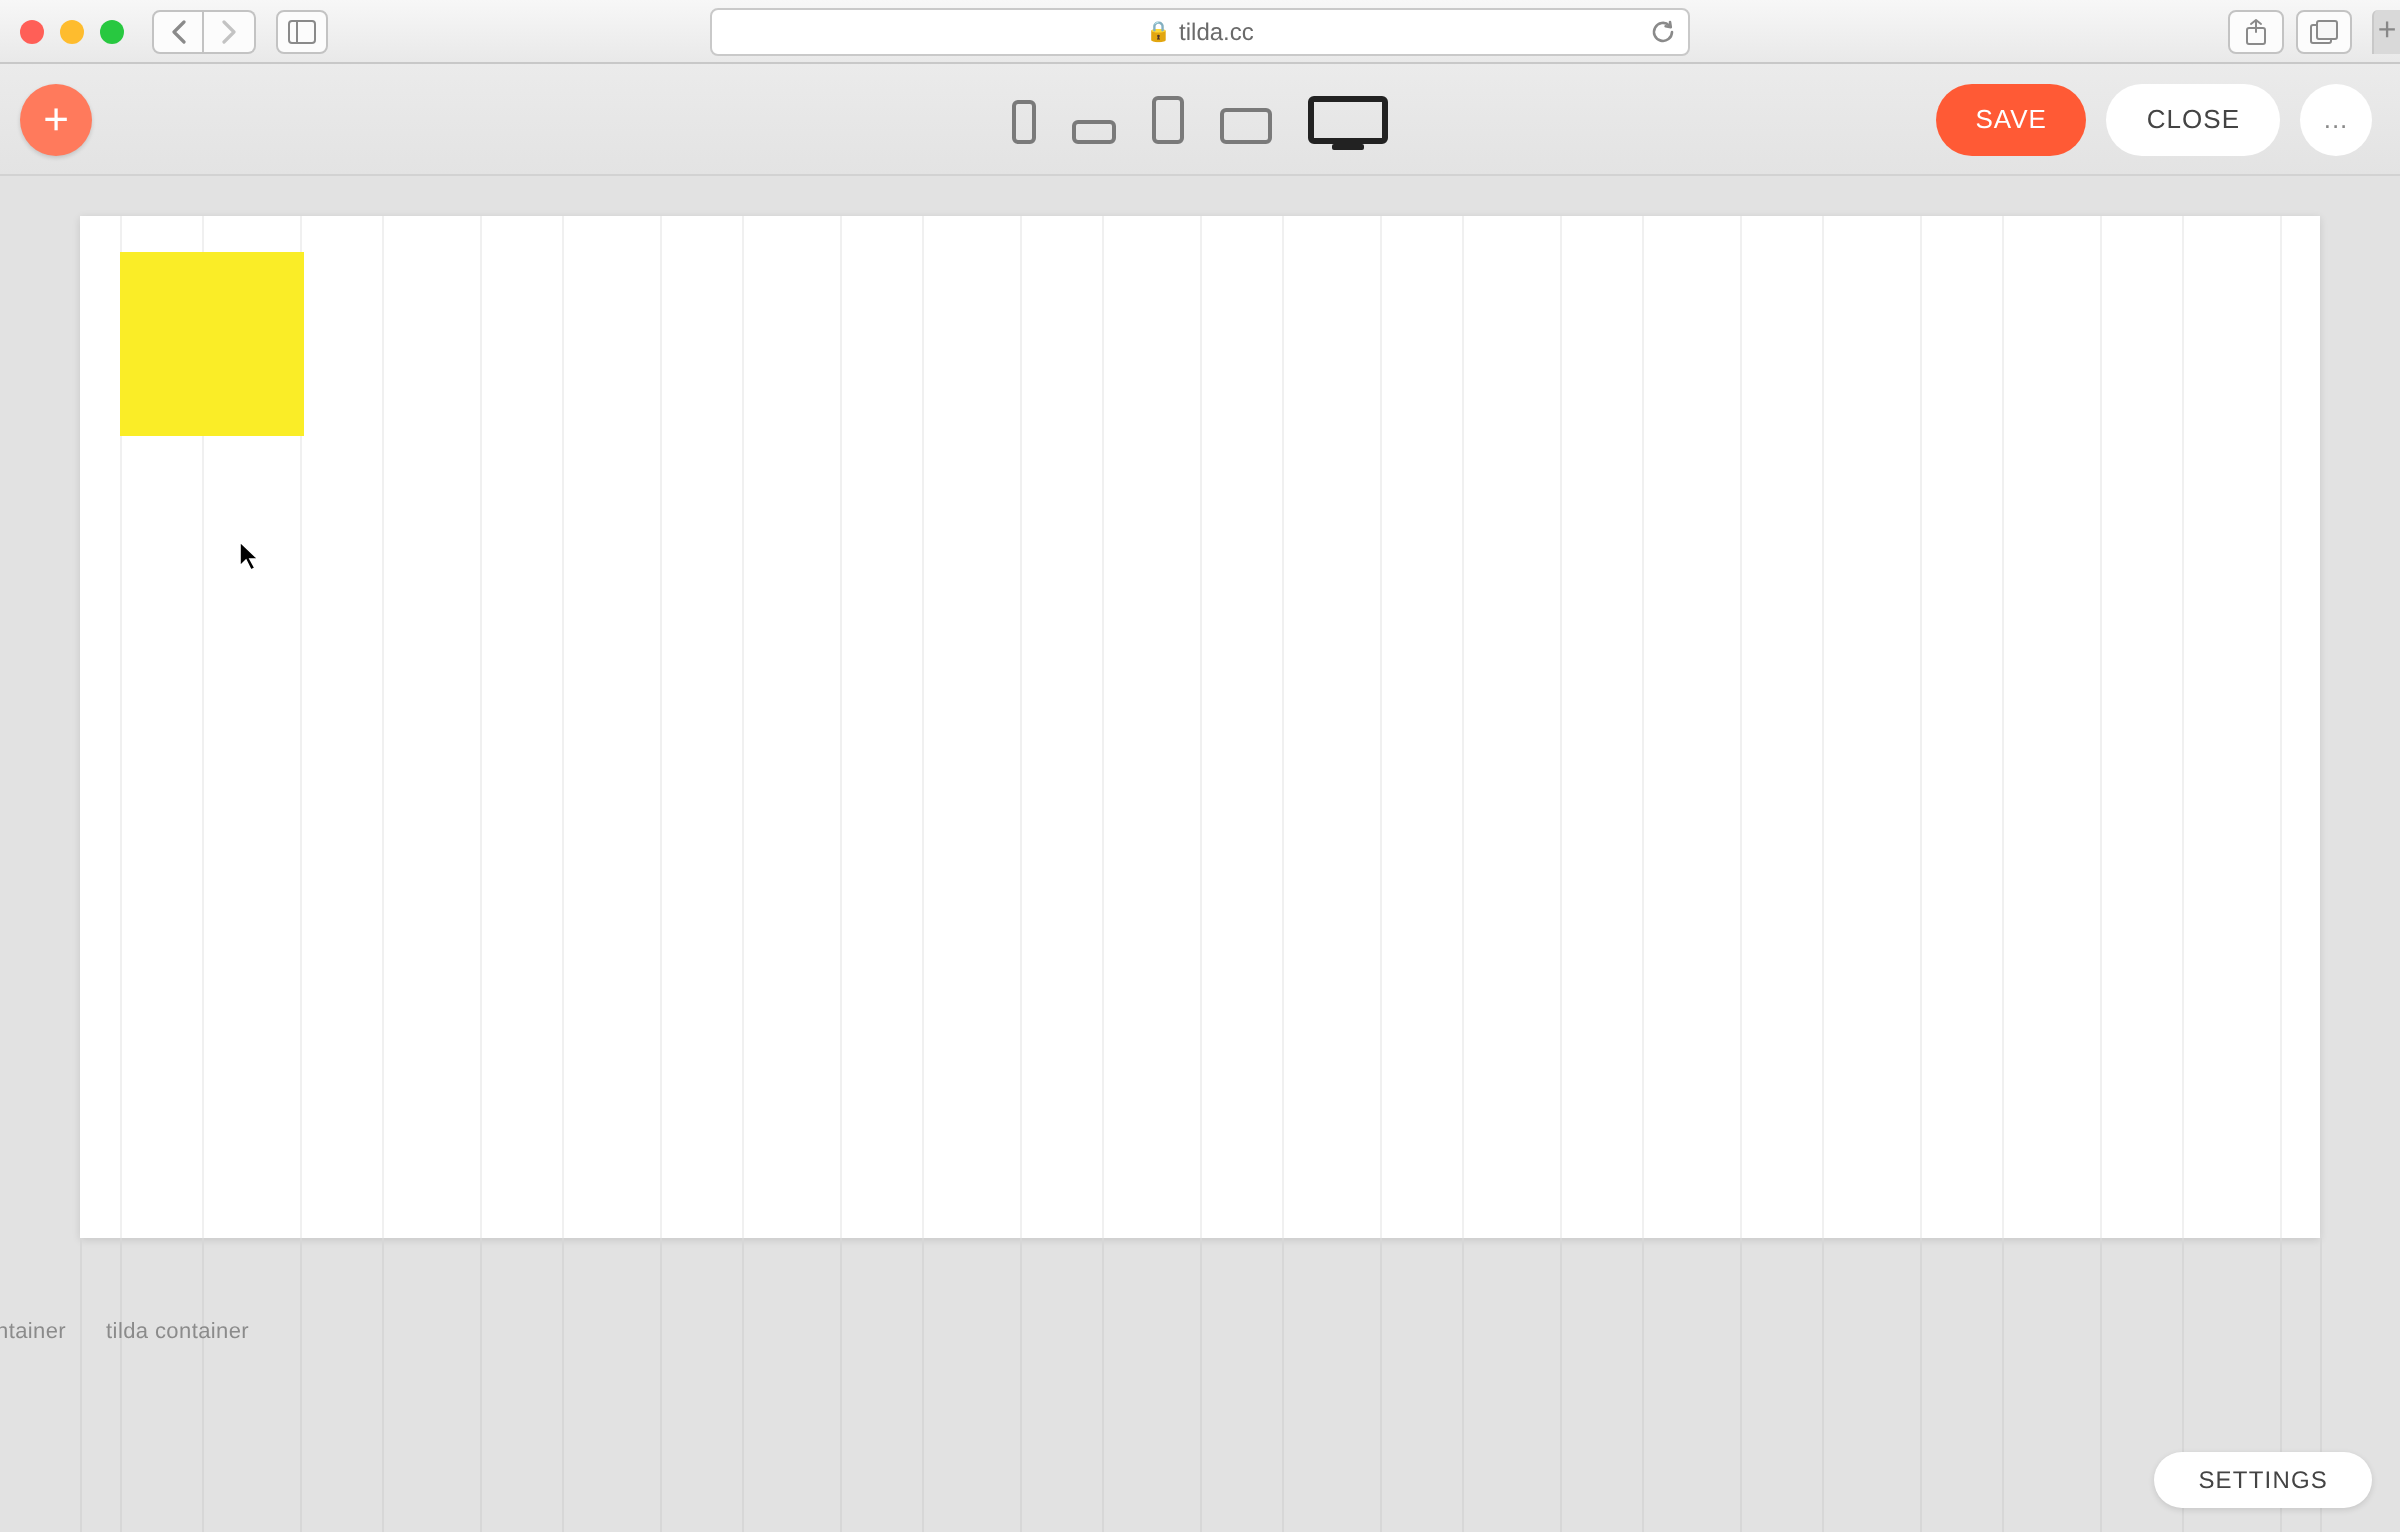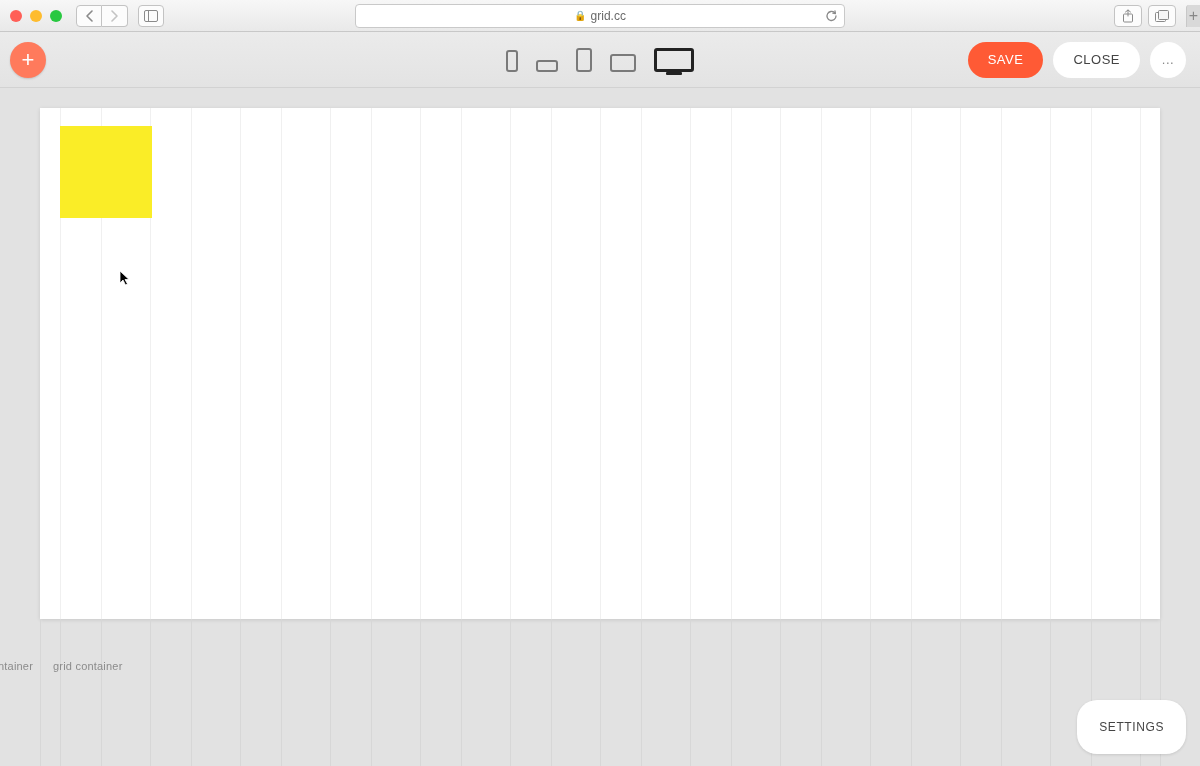--- a/index.html
+++ b/index.html
@@ -100,21 +100,21 @@
   }
 
   .hint-labels{
     position:absolute; top:572px; left:0; font-size:11px; color:#8b8b8b; letter-spacing:.2px;
     display:flex; gap:20px;
   }
   .hint-labels span:first-child{margin-left:-2px;}
 
   .settings-pill{
     position:absolute; right:14px; bottom:12px;
-    height:54px; padding:0 22px; border-radius:20px; background:#fff;
+    height:28px; padding:0 22px; border-radius:20px; background:#fff;
     font-size:12px; letter-spacing:.6px; color:#444;
     display:flex; align-items:center; justify-content:center; cursor:pointer;
     box-shadow:0 1px 3px rgba(0,0,0,.12);
   }
 
   svg{display:block;}
 </style>
 </head>
 <body>
 
@@ -138,21 +138,21 @@
   </div>
   <div class="nav-btn sidebar-toggle">
     <svg width="14" height="12" viewBox="0 0 14 12">
         <rect x="0.5" y="0.5" width="13" height="11" rx="1.5" fill="none" stroke="#8a8a8a"></rect>
         <line x1="4.5" y1="0.5" x2="4.5" y2="11.5" stroke="#8a8a8a"></line>
       </svg>
   </div>
 
   <div class="address-field">
     <span class="lock">🔒</span>
-    <span>grid.cc</span>
+    <span>tilda.cc</span>
     <span class="reload-btn">
       <svg width="13" height="13" viewBox="0 0 13 13">
           <path d="M11 6.5a4.5 4.5 0 1 1-1.4-3.3" fill="none" stroke="#8a8a8a" stroke-width="1.3" stroke-linecap="round"></path>
           <path d="M10 1.5 L10.4 4.1 L7.8 3.6" fill="none" stroke="#8a8a8a" stroke-width="1.3" stroke-linecap="round" stroke-linejoin="round"></path>
         </svg>
     </span>
   </div>
 
   <div class="right-buttons" style="right:24px;">
     <div class="nav-btn">
@@ -251,18 +251,18 @@
         <div class="gridline" style="left: 40px;"></div>
         <div class="gridline" style="left: 1160px;"></div>
       </div>
 
     <svg class="cursor" viewBox="0 0 12 18">
       <path d="M1 1 L1 13 L4 10 L6.5 15 L8.5 14 L6 9.5 L10 9.5 Z" fill="#000" stroke="#fff" stroke-width="0.8"></path>
     </svg>
 
     <div class="hint-labels">
       <span>ntainer</span>
-      <span>grid container</span>
+      <span>tilda container</span>
     </div>
 
     <div class="settings-pill">SETTINGS</div>
   </div>
 </div>
 
 </body></html>

